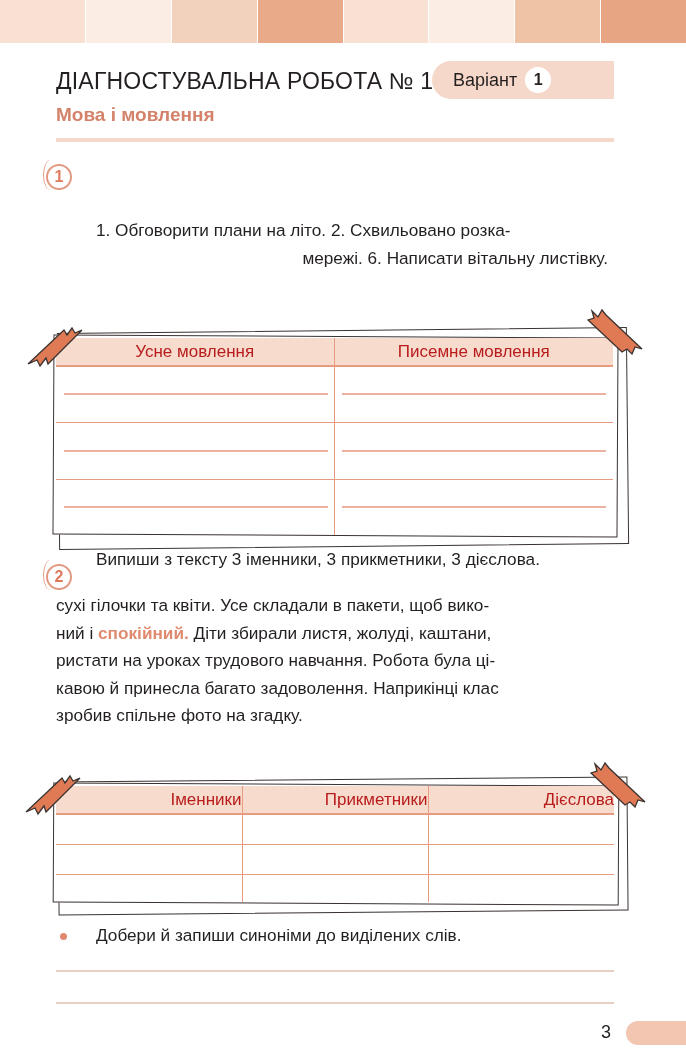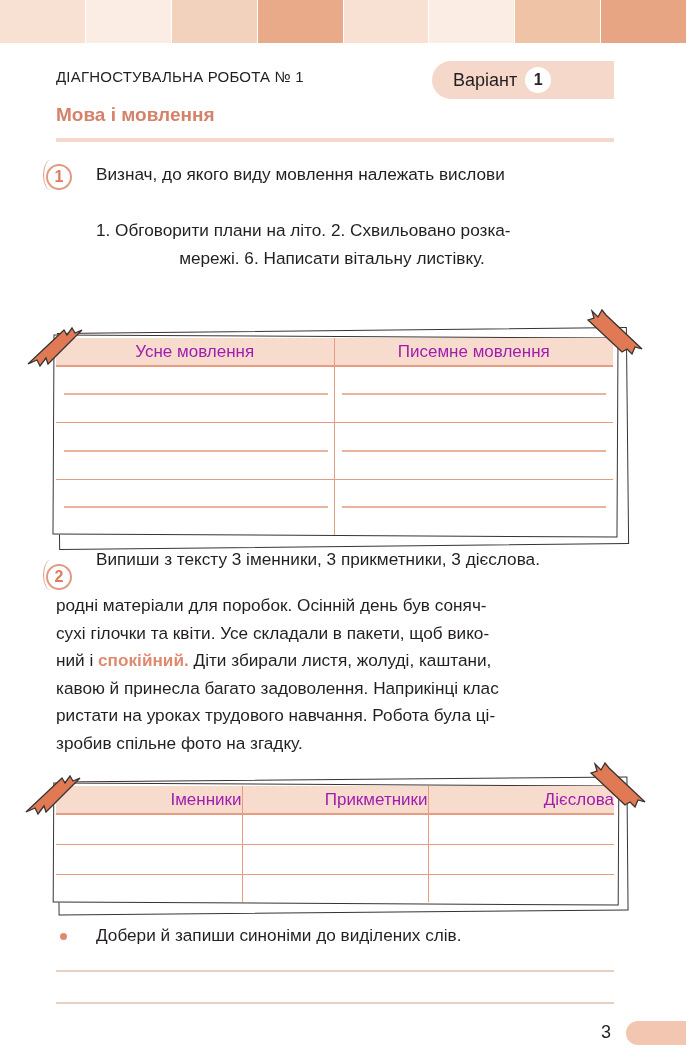--- a/index.html
+++ b/index.html
@@ -5,21 +5,21 @@
     * { box-sizing: border-box; margin: 0; padding: 0; }
     html, body { width: 686px; height: 1050px; background: #ffffff; overflow: hidden; }
     body { position: relative; font-family: "Liberation Sans", "DejaVu Sans", sans-serif; color: #2a2321; }
 
     
     .strip { position: absolute; left: 0; top: 0; width: 686px; height: 43px; display: flex; }
     .strip .seg { flex: 1; height: 100%; margin-right: 1px; }
     .strip .seg:last-child { margin-right: 0; }
 
     
-    .title { position: absolute; left: 56px; top: 68px; font-size: 15px; letter-spacing: 0.2px; color: #231f20; }
+    .title { position: absolute; left: 56px; top: 68px; font-size: 23px; letter-spacing: 0.2px; color: #231f20; }
     .variant { position: absolute; left: 432px; top: 61px; width: 182px; height: 38px; background: #f5d8c9;
                border-radius: 19px 0 0 19px; display: flex; align-items: center; padding-left: 21px; }
     .variant .label { font-size: 18px; color: #231f20; }
     .variant .num { margin-left: 8px; width: 26px; height: 26px; border-radius: 50%; background: #fff;
                     display: flex; align-items: center; justify-content: center; font-weight: bold; font-size: 16px; }
     .subtitle { position: absolute; left: 56px; top: 104px; font-size: 19px; font-weight: bold; color: #d4826a; }
     .hr-top { position: absolute; left: 56px; top: 138px; width: 558px; height: 4px; background: #f5d8c9; }
 
     
     .task-num { position: absolute; width: 26px; height: 26px; border: 2px solid #e39a82; border-radius: 50%;
@@ -27,21 +27,21 @@
     .task-num::before { content: ""; position: absolute; left: -5px; top: -6px; width: 14px; height: 30px;
                         border-left: 1.5px solid #e39a82; border-radius: 50% 0 0 50%; }
     .para { position: absolute; font-size: 17.2px; line-height: 27.6px; color: #231f20; text-align: justify; }
     .hl { color: #df8a6f; font-weight: bold; }
 
     
     .tbl-wrap { position: absolute; }
     .tbl-frame-back { position: absolute; border: 1.6px solid #3a3331; background: #fff; }
     .tbl-frame { position: absolute; border: 1.6px solid #3a3331; background: #fff; }
     .tbl { position: absolute; border-collapse: collapse; }
-    .tbl th { background: #f7dccd; font-weight: normal; font-size: 17px; color: #a21caf; height: 28px;
+    .tbl th { background: #f7dccd; font-weight: normal; font-size: 17px; color: #b91c1c; height: 28px;
               border-bottom: 2px solid #e79b80; }
     .tbl td { border-top: 1.5px solid #e79b80; }
     .tbl th + th, .tbl td + td { border-left: 1.5px solid #e79b80; }
     .inner-line { position: absolute; height: 1.5px; background: #ebb39d; }
     .tape { position: absolute; }
 
     
     .bullet { position: absolute; left: 60px; top: 933px; width: 7px; height: 7px; border-radius: 50%; background: #df8a6f; }
     .write-line { position: absolute; left: 56px; width: 558px; height: 2px; background: #e8cfc4; }
     .page-num { position: absolute; left: 601px; top: 1022px; font-size: 18px; color: #231f20; }
@@ -64,25 +64,24 @@
 <div class="title">ДІАГНОСТУВАЛЬНА РОБОТА № 1</div>
 <div class="variant">
   <span class="label">Варіант</span>
   <span class="num">1</span>
 </div>
 <div class="subtitle">Мова і мовлення</div>
 <div class="hr-top"></div>
 
 <div class="task-num" style="left:46px;top:164px;">1</div>
 <div class="para" style="left:96px;top:161px;width:512px;">
-  <div>Визнач, до якого виду мовлення належать вислови</div>
 </div>
 <div class="para" style="left:56px;top:217px;width:552px;">
   <div style="text-indent:40px">1. Обговорити плани на літо. 2. Схвильовано розка-</div>
-  <div style="text-align:center">мережі. 6. Написати вітальну листівку.</div>
+  <div style="text-align:right">мережі. 6. Написати вітальну листівку.</div>
 </div>
 
 <div class="tbl-wrap" style="left:0;top:0;">
   <div class="tbl-frame-back" style="left:58px;top:330px;width:570px;height:217px;transform:rotate(-0.6deg);"></div>
   <div class="tbl-frame" style="left:53px;top:336px;width:565px;height:200px;transform:rotate(0.3deg);"></div>
   <table class="tbl" style="left:56px;top:338px;width:557px;">
     <thead>
       <tr>
         <th style="width:278px">Усне мовлення</th>
         <th>Писемне мовлення</th>
@@ -115,27 +114,26 @@
     <path d="M8 44 L44 10 L47 15 L52 8 L55 13 L62 10 L28 44 L26 38 L20 46 L17 40 Z" fill="#df7a55" stroke="#3a3331" stroke-width="1.3"></path>
   </svg>
   <svg class="tape" style="left:580px;top:305px;" width="70" height="50" viewBox="0 0 70 50">
     <path d="M12 6 L18 12 L22 5 L26 10 L62 44 L55 42 L52 49 L47 44 L42 47 L8 15 L14 13 Z" fill="#df7a55" stroke="#3a3331" stroke-width="1.3"></path>
   </svg>
 </div>
 
 <div class="task-num" style="left:46px;top:564px;">2</div>
 <div class="para" style="left:96px;top:546px;width:530px;">Випиши з тексту 3 іменники, 3 прикметники, 3 дієслова.</div>
 <div class="para" style="left:56px;top:592px;width:552px;">
-  <div>родні матеріали для поробок. Осінній день був соняч-</div>
   <div>сухі гілочки та квіти. Усе складали в пакети, щоб вико-</div>
   <div>
     <span>ний і </span><span class="hl">спокійний.</span><span> Діти збирали листя, жолуді, каштани,</span>
   </div>
+  <div>ристати на уроках трудового навчання. Робота була ці-</div>
   <div>кавою й принесла багато задоволення. Наприкінці клас</div>
-  <div>ристати на уроках трудового навчання. Робота була ці-</div>
   <div style="text-align:left">зробив спільне фото на згадку.</div>
 </div>
 
 <div class="tbl-wrap" style="left:0;top:0;">
   <div class="tbl-frame-back" style="left:58px;top:779px;width:570px;height:134px;transform:rotate(-0.5deg);"></div>
   <div class="tbl-frame" style="left:53px;top:784px;width:566px;height:120px;transform:rotate(0.3deg);"></div>
   <table class="tbl" style="left:56px;top:786px;width:558px;text-align:right;">
     <thead>
       <tr>
         <th style="width:186px">Іменники</th>

